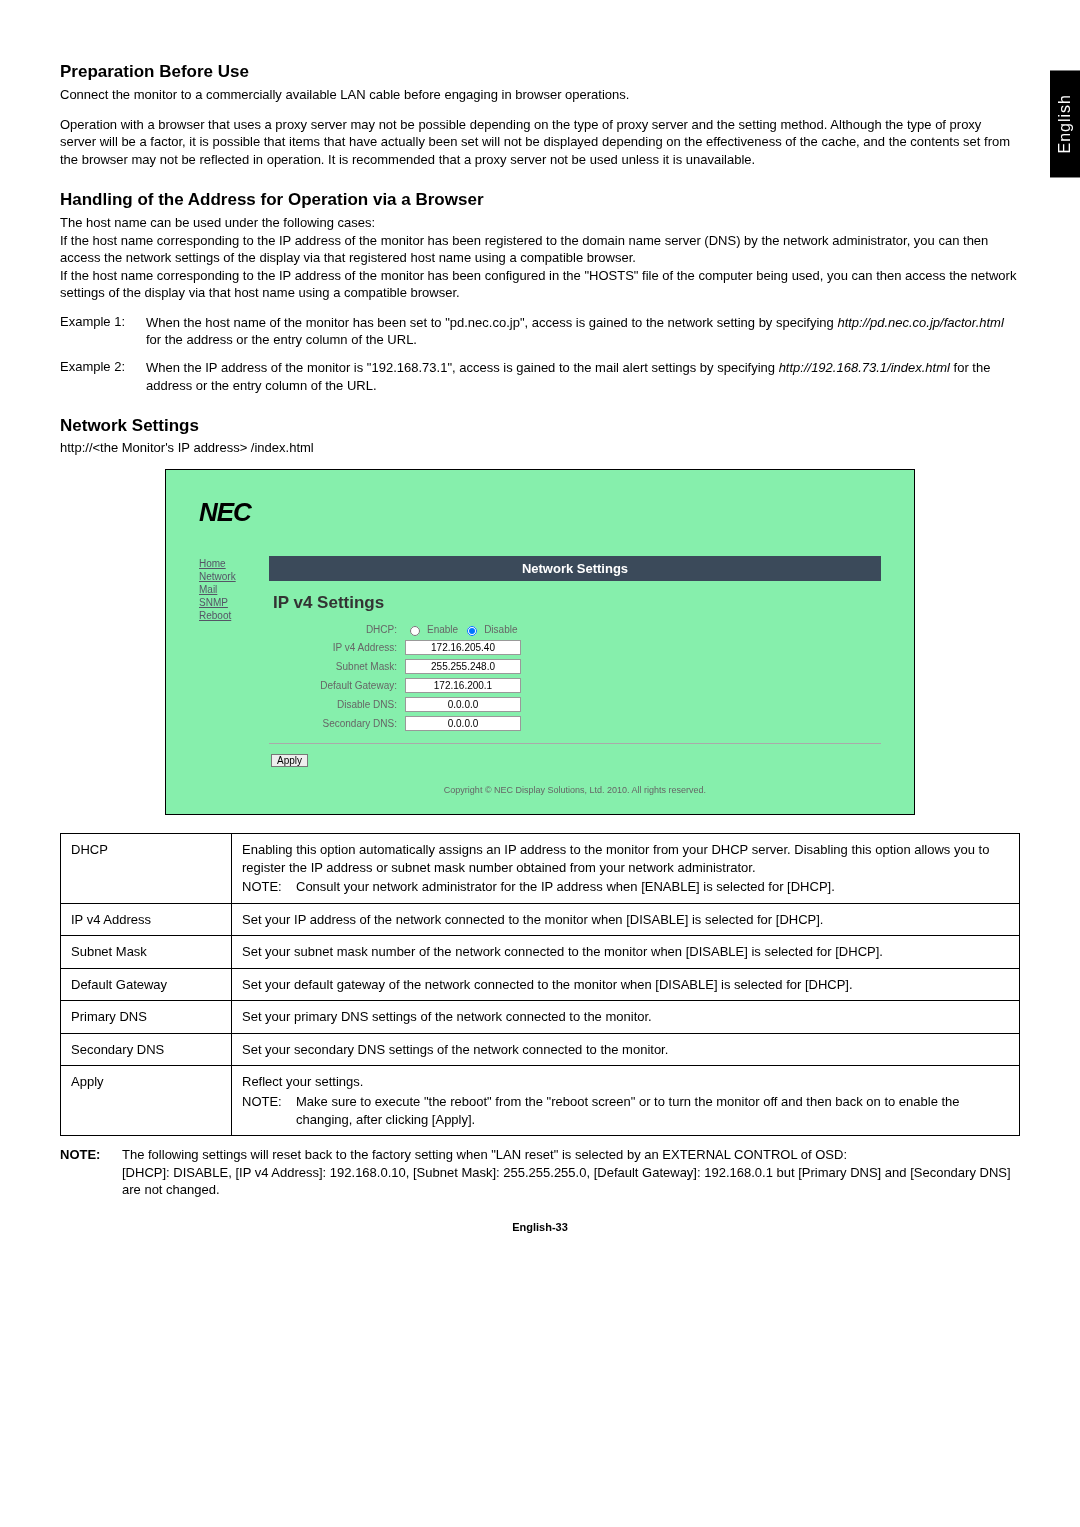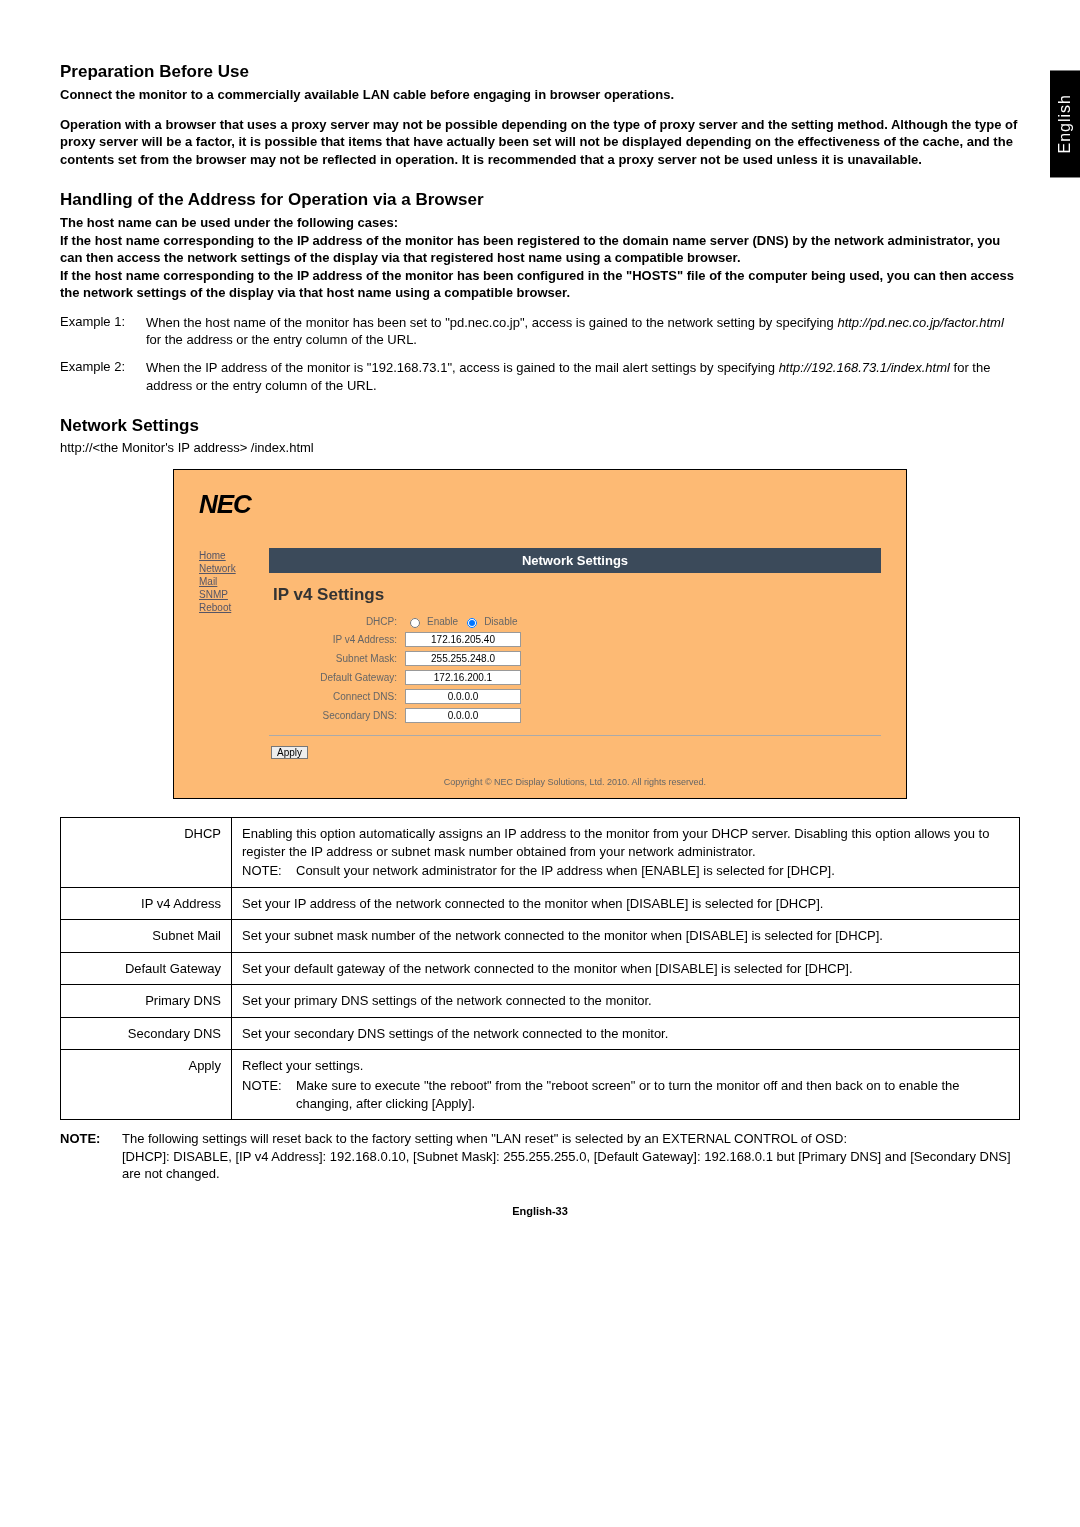--- a/index.html
+++ b/index.html
@@ -28,21 +28,20 @@
     letter-spacing: 1px;
   }
   h2 {
     font-size: 17px;
     font-weight: bold;
     margin: 22px 0 4px 0;
   }
   p {
     margin: 4px 0 12px 0;
     line-height: 1.35;
-    font-weight: bold;
   }
   .examples {
     margin: 8px 0;
   }
   .example-row {
     display: flex;
     margin-bottom: 10px;
   }
   .example-label {
     flex: 0 0 86px;
@@ -52,22 +51,22 @@
     line-height: 1.35;
   }
   .italic { font-style: italic; }
   .url-line {
     margin: 2px 0 14px 0;
   }
   .screenshot {
     width: 730px;
     margin: 8px auto 18px auto;
     border: 1px solid #000;
-    background: #fdba74;
-    padding: 1px;
+    background: #86efac;
+    padding: 9px;
   }
   .ss-inner {
     padding: 18px 24px 6px 24px;
   }
   .logo {
     font-family: Arial, sans-serif;
     font-size: 26px;
     font-weight: 900;
     letter-spacing: -1px;
     font-style: italic;
@@ -154,21 +153,20 @@
   }
   table.settings td {
     border: 1px solid #000;
     padding: 7px 10px;
     vertical-align: top;
     line-height: 1.35;
     font-size: 13px;
   }
   table.settings td:first-child {
     width: 150px;
-    text-align: right;
   }
   .note-row {
     display: flex;
     margin: 2px 0;
     line-height: 1.35;
   }
   .note-label {
     flex: 0 0 62px;
     font-weight: bold;
   }
@@ -253,21 +251,21 @@
                   <input type="text" value="255.255.248.0" style="">
                 </div>
             </div>
             <div class="ss-row">
               <div class="ss-label">Default Gateway:</div>
               <div class="ss-val">
                   <input type="text" value="172.16.200.1" style="">
                 </div>
             </div>
             <div class="ss-row">
-              <div class="ss-label">Connect DNS:</div>
+              <div class="ss-label">Disable DNS:</div>
               <div class="ss-val">
                   <input type="text" value="0.0.0.0" style="">
                 </div>
             </div>
             <div class="ss-row">
               <div class="ss-label">Secondary DNS:</div>
               <div class="ss-val">
                   <input type="text" value="0.0.0.0" style="">
                 </div>
             </div>
@@ -290,21 +288,21 @@
           <div class="nl">NOTE:</div>
           <div>Consult your network administrator for the IP address when [ENABLE] is selected for [DHCP].</div>
         </div>
       </td>
     </tr>
     <tr>
       <td>IP v4 Address</td>
       <td>Set your IP address of the network connected to the monitor when [DISABLE] is selected for [DHCP].</td>
     </tr>
     <tr>
-      <td>Subnet Mail</td>
+      <td>Subnet Mask</td>
       <td>Set your subnet mask number of the network connected to the monitor when [DISABLE] is selected for [DHCP].</td>
     </tr>
     <tr>
       <td>Default Gateway</td>
       <td>Set your default gateway of the network connected to the monitor when [DISABLE] is selected for [DHCP].</td>
     </tr>
     <tr>
       <td>Primary DNS</td>
       <td>Set your primary DNS settings of the network connected to the monitor.</td>
     </tr>

